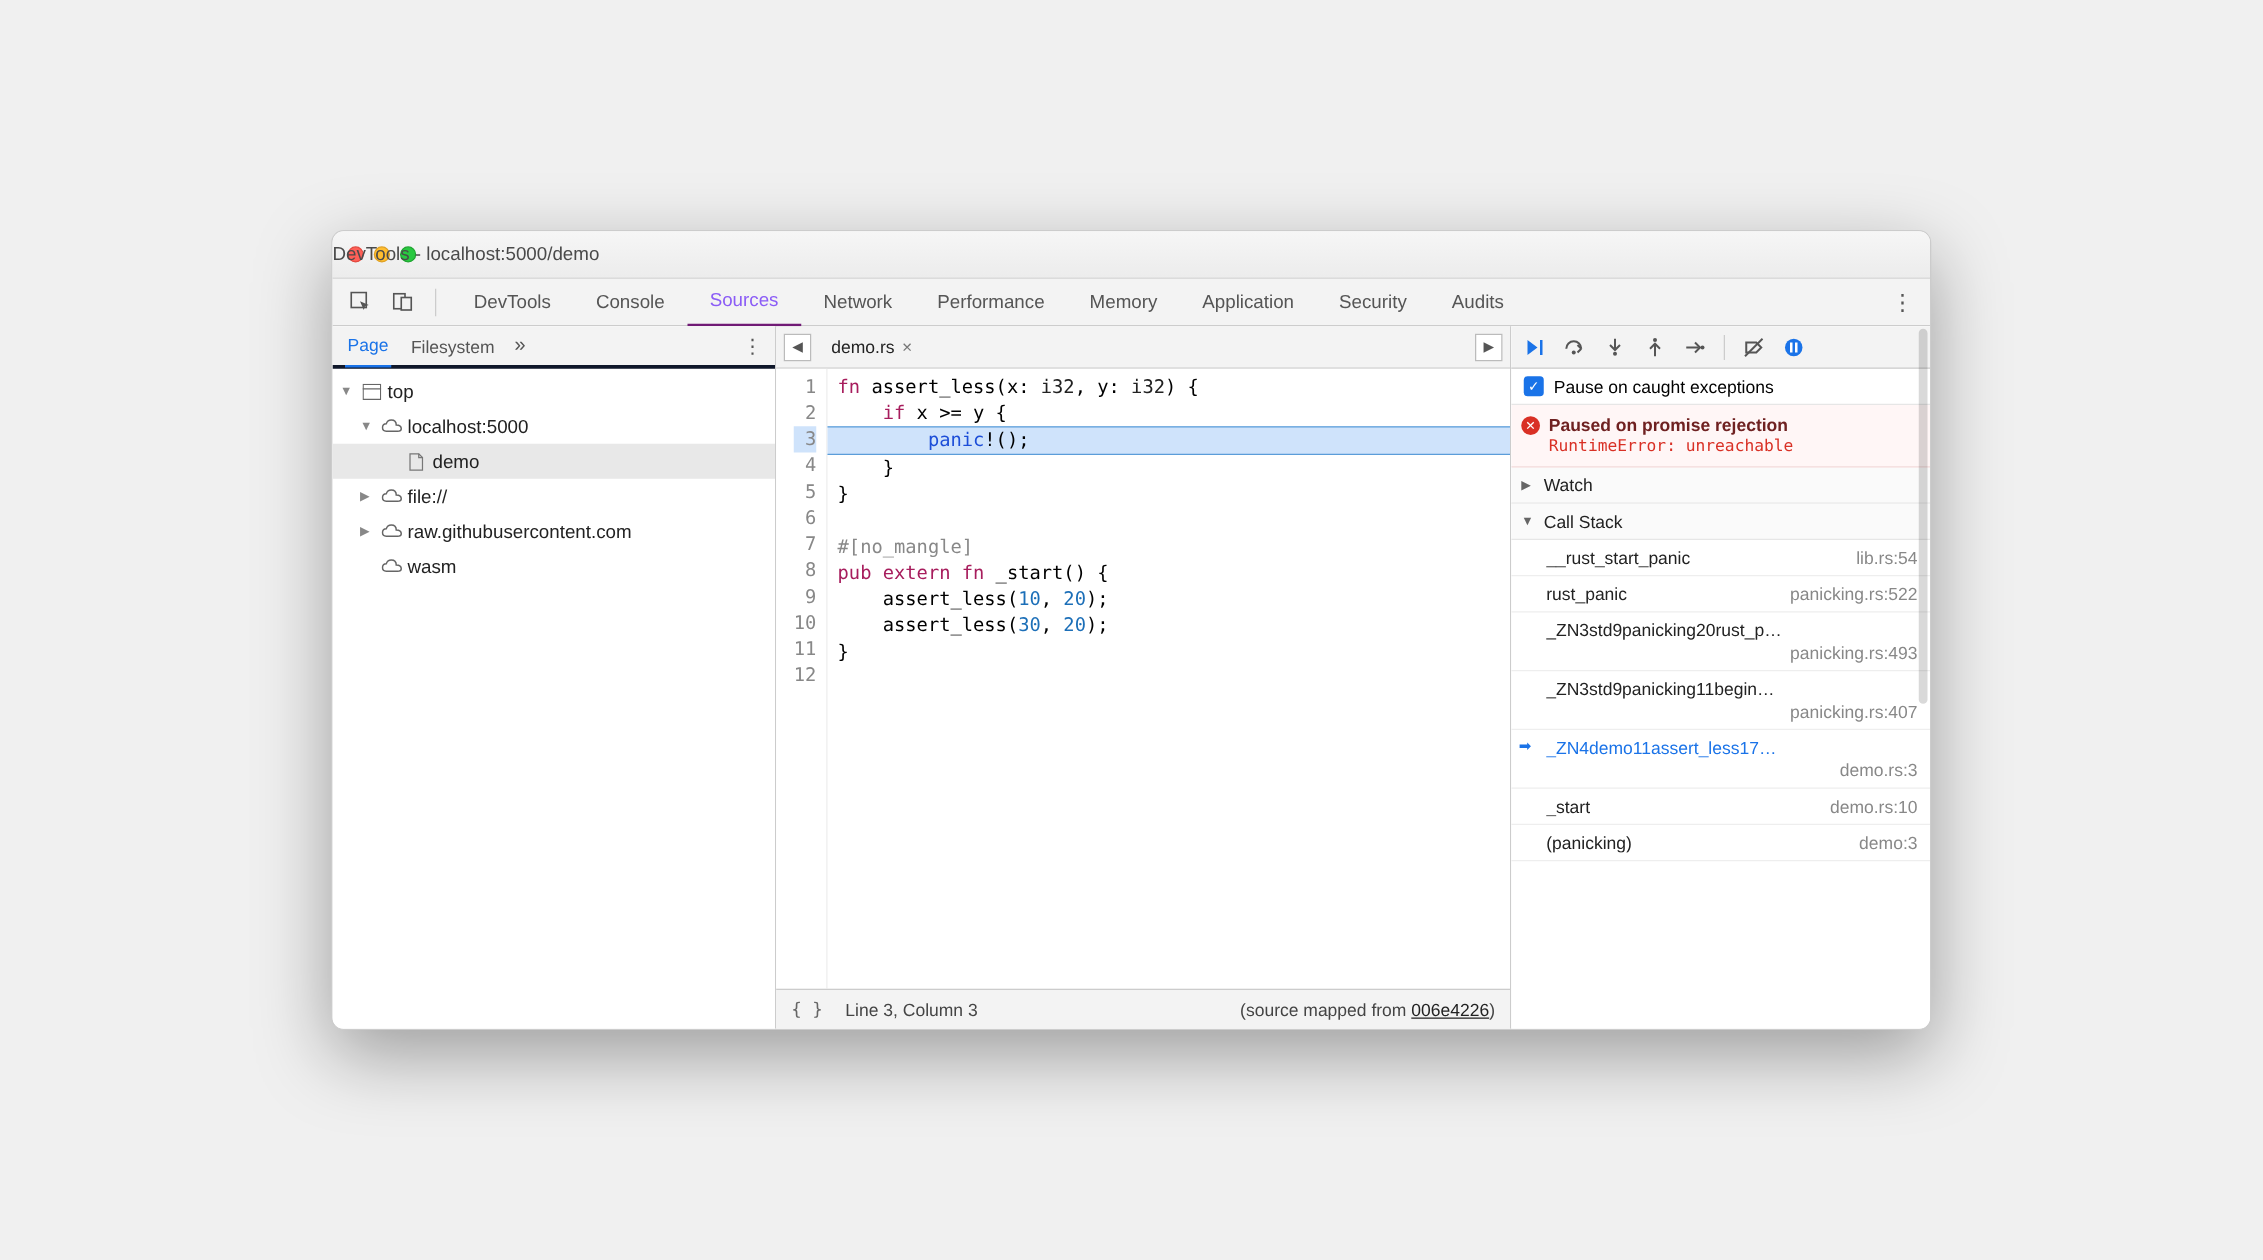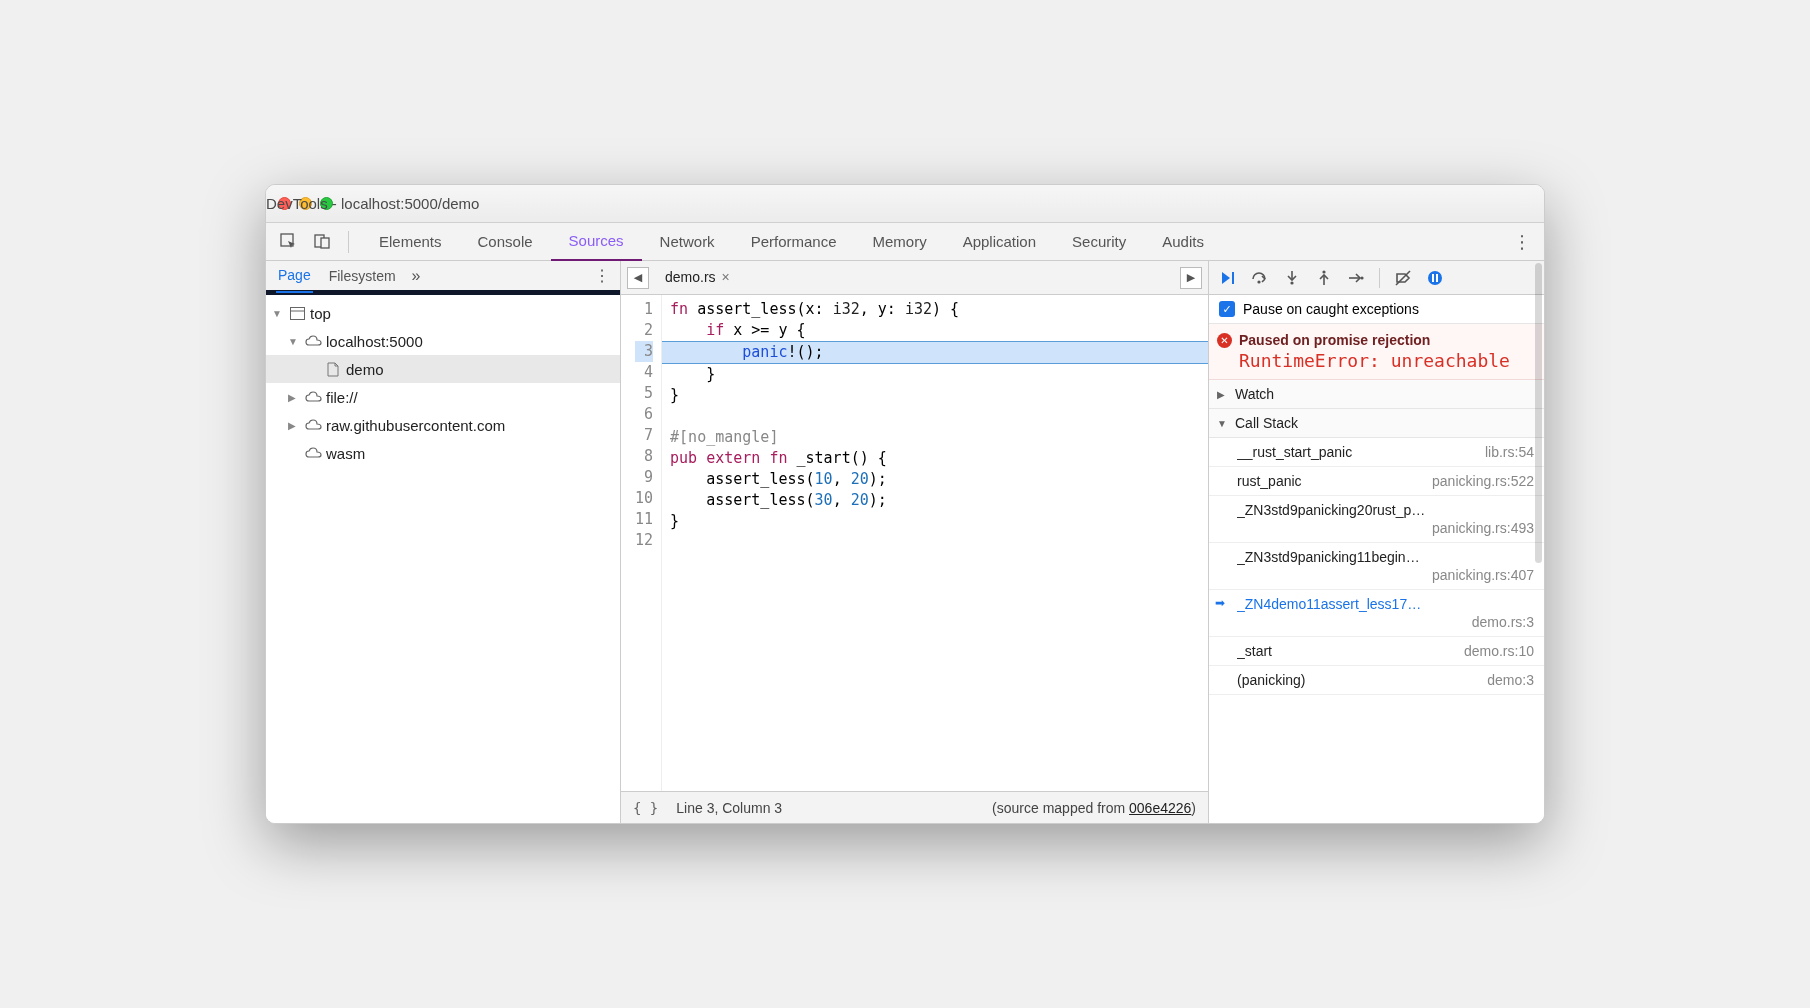--- a/index.html
+++ b/index.html
@@ -14,21 +14,21 @@
 .title { position:absolute; left:0; right:0; text-align:left; font-size:15px; color:#4a4a4a; font-weight:400; }
 .toolbar { height: 38px; border-bottom: 1px solid #ccc; display: flex; align-items: center; padding: 0 8px; gap: 6px; background:#f3f3f3; }
 .toolbar .iconbtn { width:28px; height:26px; display:flex; align-items:center; justify-content:center; color:#555; cursor:pointer; }
 .toolbar .sep { width:1px; height:22px; background:#ccc; margin:0 6px; }
 .tabs { display:flex; gap:0; flex:1; }
 .tab { padding: 0 18px; height:38px; display:flex; align-items:center; font-size:15px; color:#555; cursor:pointer; }
 .tab.active { color:#8b5cf6; border-bottom:2px solid #701a75; }
 .kebab { width:28px; text-align:center; color:#555; font-size:18px; cursor:pointer; }
 .main { flex:1; display:flex; min-height:0; }
 .sidebar { width:355px; border-right:1px solid #ccc; display:flex; flex-direction:column; background:#fff; }
-.side-tabs { height:34px; border-bottom:5px solid #0f172a; display:flex; align-items:center; padding:0 10px; gap:14px; background:#f3f3f3; }
+.side-tabs { height:34px; border-bottom:3px solid #0f172a; display:flex; align-items:center; padding:0 10px; gap:14px; background:#f3f3f3; }
 .side-tab { font-size:14px; color:#555; cursor:pointer; padding:0 2px; height:34px; display:flex; align-items:center; }
 .side-tab.active { color:#1a73e8; border-bottom:2px solid #1a73e8; }
 .side-more { color:#555; cursor:pointer; }
 .side-kebab { margin-left:auto; color:#555; cursor:pointer; font-size:16px; }
 .tree { flex:1; overflow:auto; padding:4px 0; font-size:15px; }
 .tree-row { display:flex; align-items:center; height:28px; padding-left:6px; cursor:pointer; gap:4px; color:#222; }
 .tree-row.selected { background:#e8e8e8;align-items:center; }
 .tree-row .arrow { width:12px; color:#888; font-size:10px; }
 .tree-row .ico { width:18px; display:flex; justify-content:center; color:#666; }
 .indent1 { padding-left:22px; }
@@ -58,21 +58,21 @@
 .dbtn { width:22px; height:22px; display:flex; align-items:center; justify-content:center; cursor:pointer; color:#555; }
 .dbtn.blue { color:#1a73e8; }
 .dsep { width:1px; height:20px; background:#ccc; margin:0 2px; }
 .debug-body { flex:1; overflow:auto; font-size:14px; }
 .dbg-row { padding:6px 10px; border-bottom:1px solid #e6e6e6; }
 .pause-opt { display:flex; align-items:center; gap:8px; }
 .chk { width:16px; height:16px; background:#1a73e8; border-radius:3px; display:flex; align-items:center; justify-content:center; color:#fff; font-size:11px; }
 .pause-banner { background:#fff6f6; border-bottom:1px solid #f2dada; padding:8px 10px 8px 30px; position:relative; }
 .pause-banner .xicon { position:absolute; left:8px; top:9px; width:15px; height:15px; border-radius:50%; background:#d93025; color:#fff; font-size:10px; display:flex; align-items:center; justify-content:center; }
 .pause-banner .ptitle { color:#6f2121; font-weight:600; font-size:14px; }
-.pause-banner .pmsg { color:#d93025; font-family:Menlo,monospace; font-size:18px; margin-top:2px; }
+.pause-banner .pmsg { color:#d93025; font-family:Menlo,monospace; font-size:13px; margin-top:2px; }
 .section-hdr { display:flex; align-items:center; gap:6px; padding:6px 8px; border-bottom:1px solid #e6e6e6; background:#fafafa; cursor:pointer; color:#222; font-size:14px; }
 .section-hdr .tri { font-size:10px; color:#666; width:12px; }
 .stack-item { display:flex; justify-content:space-between; padding:6px 10px 6px 28px; border-bottom:1px solid #eee; cursor:pointer; font-size:14px; }
 .stack-item .fnname { color:#222; overflow:hidden; text-overflow:ellipsis; white-space:nowrap; max-width:190px; }
 .stack-item .loc { color:#888; white-space:nowrap; }
 .stack-item.tall { flex-direction:column; align-items:stretch; gap:2px; }
 .stack-item.tall .loc { text-align:right; }
 .stack-item.active { position:relative; }
 .stack-item.active::before { content:"➡"; position:absolute; left:6px; color:#1a73e8; font-size:12px; }
 .stack-item.active .fnname { color:#1a73e8; }
@@ -101,21 +101,21 @@
         </svg>
     </div>
     <div class="iconbtn">
       <svg width="17" height="17" viewBox="0 0 17 17">
           <rect x="1" y="2" width="9" height="12" fill="none" stroke="#555" stroke-width="1.3"></rect>
           <rect x="7" y="5" width="8" height="10" fill="#f3f3f3" stroke="#555" stroke-width="1.3"></rect>
         </svg>
     </div>
     <div class="sep"></div>
     <div class="tabs">
-      <div class="tab">Elements</div>
+      <div class="tab">DevTools</div>
       <div class="tab">Console</div>
       <div class="tab active">Sources</div>
       <div class="tab">Network</div>
       <div class="tab">Performance</div>
       <div class="tab">Memory</div>
       <div class="tab">Application</div>
       <div class="tab">Security</div>
       <div class="tab">Audits</div>
     </div>
     <div class="kebab">⋮</div>

